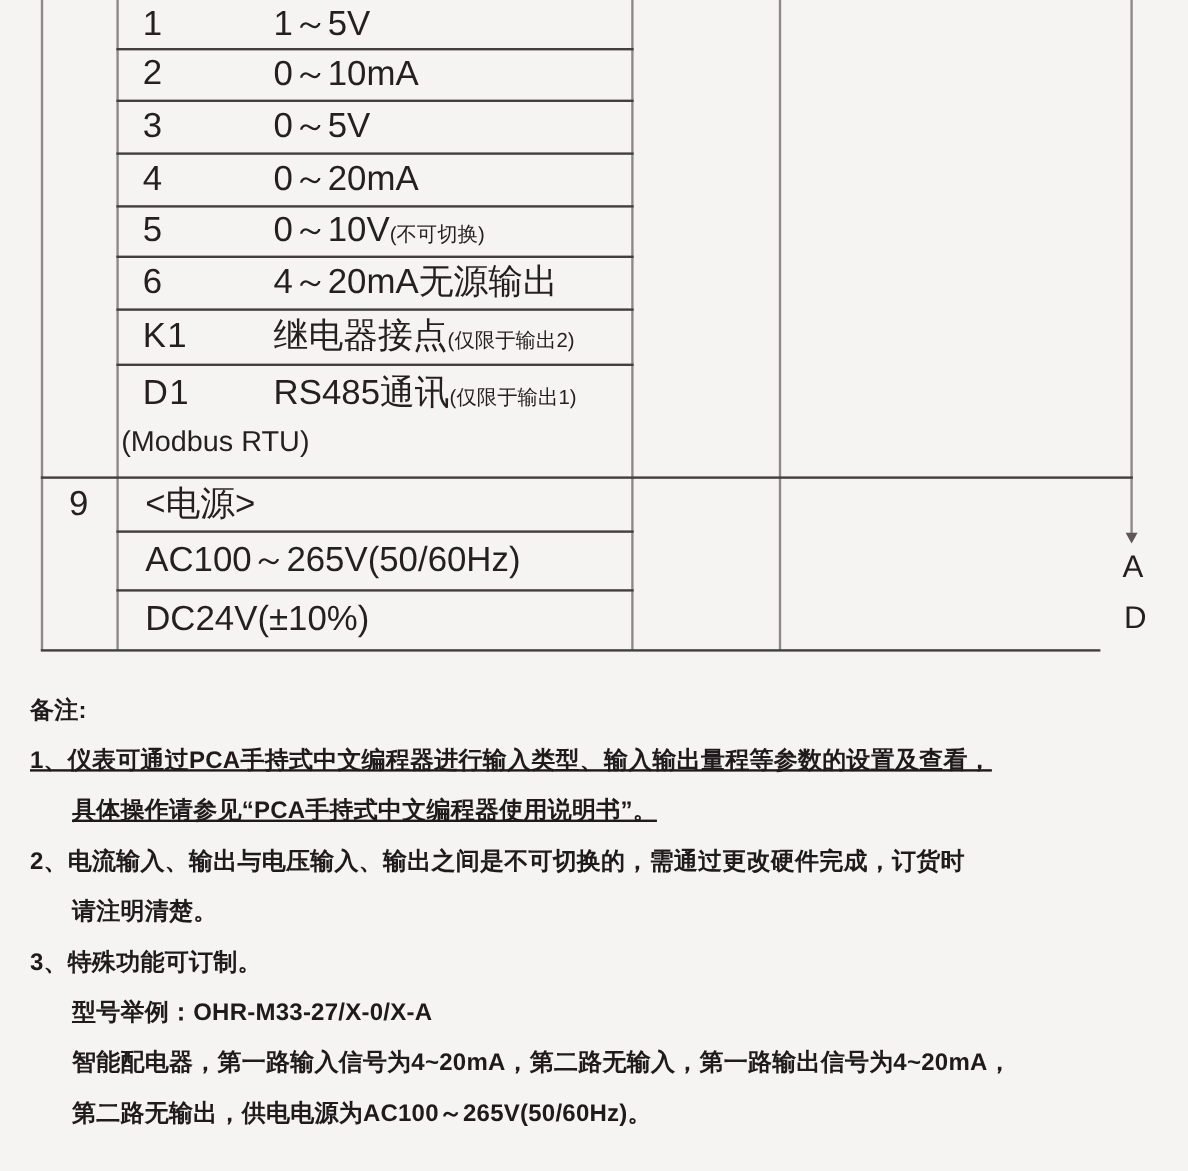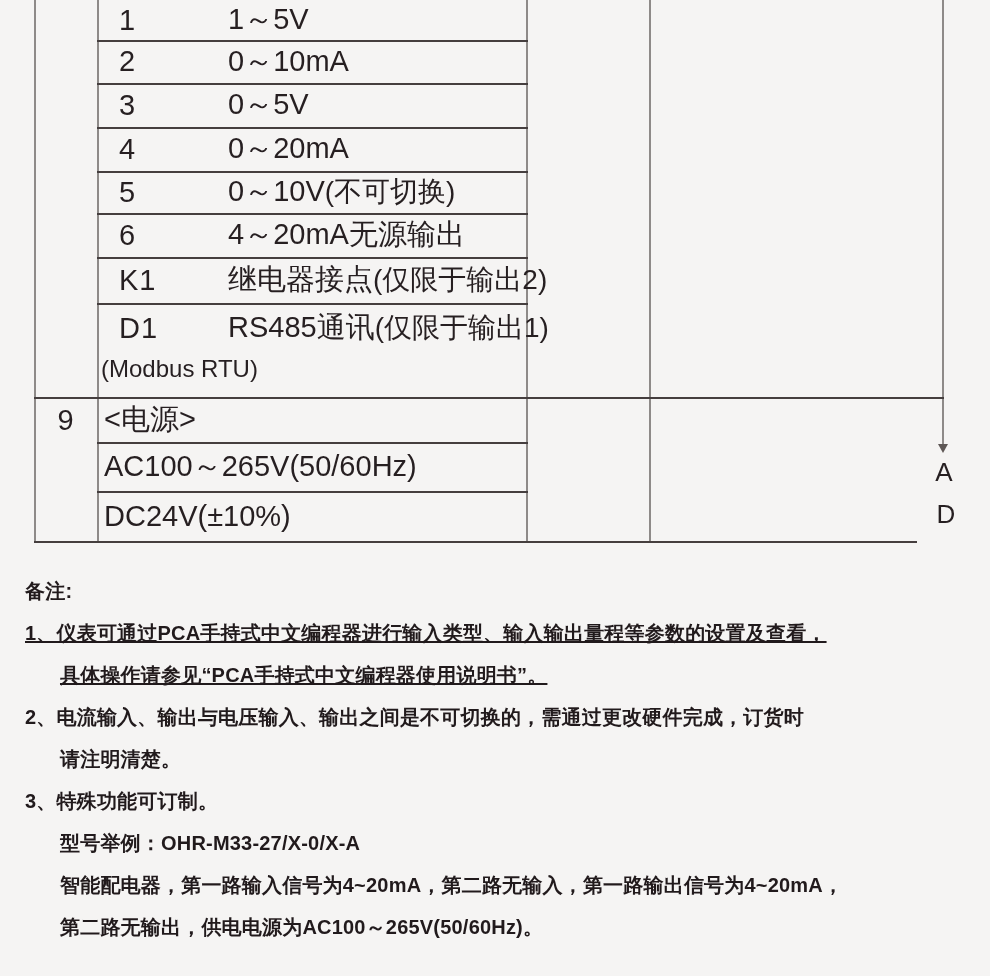--- a/index.html
+++ b/index.html
@@ -21,28 +21,28 @@
     display:flex;align-items:center;
   }
   .code{
     position:absolute;left:22px;
     font-size:29px;font-weight:500;letter-spacing:1px;
   }
   .desc{
     position:absolute;left:131px;
     font-size:29px;font-weight:500;white-space:nowrap;
   }
-  .small-note{font-size:28px;font-weight:500;}
+  .small-note{font-size:17px;font-weight:500;}
   .subline{
     position:absolute;left:101px;
     font-size:24px;font-weight:500;white-space:nowrap;
   }
   
   .prow{
-    position:absolute;left:97px;width:504px;
+    position:absolute;left:114px;width:504px;
     display:flex;align-items:center;
   }
   .ptext{
     position:absolute;left:7px;
     font-size:29px;font-weight:500;white-space:nowrap;
   }
   .rownum{
     position:absolute;left:34px;width:63px;
     text-align:center;font-size:29px;font-weight:500;
   }

